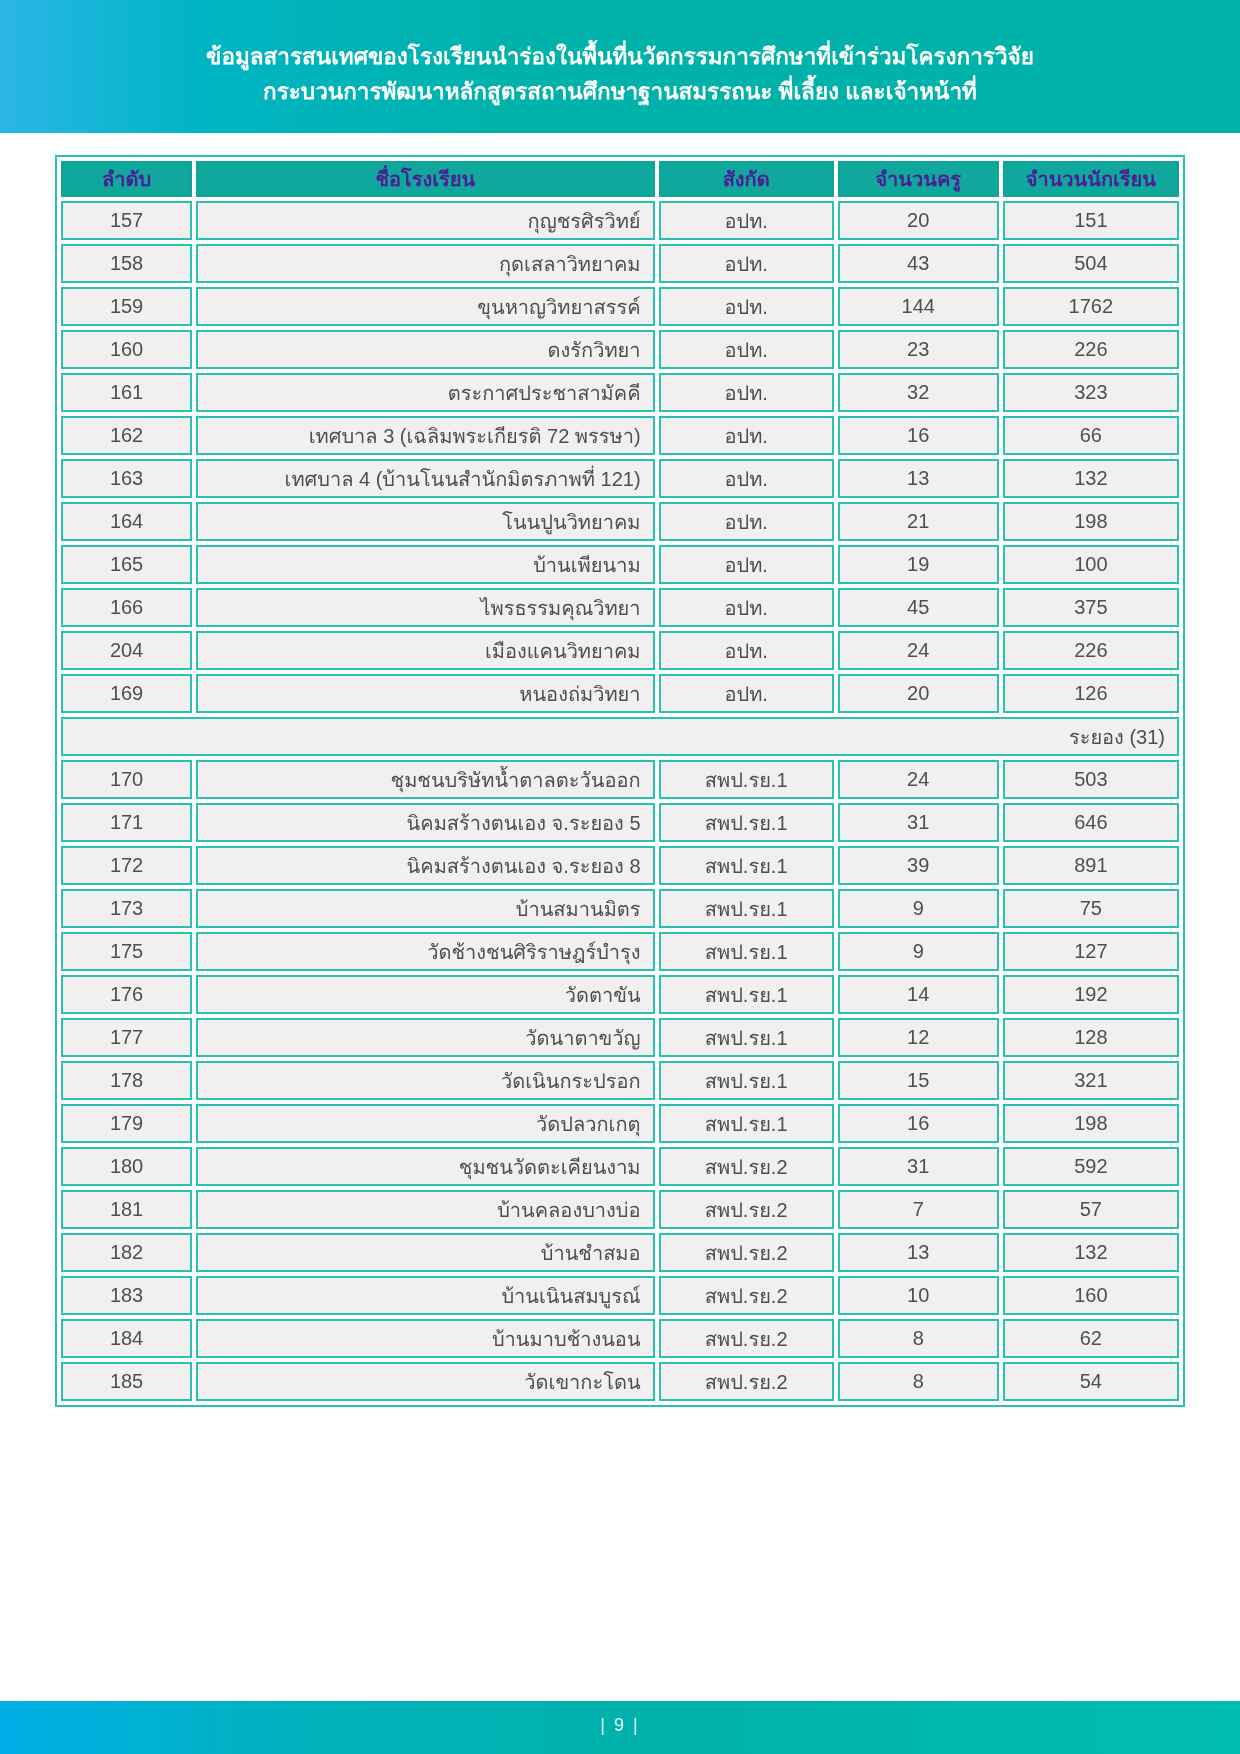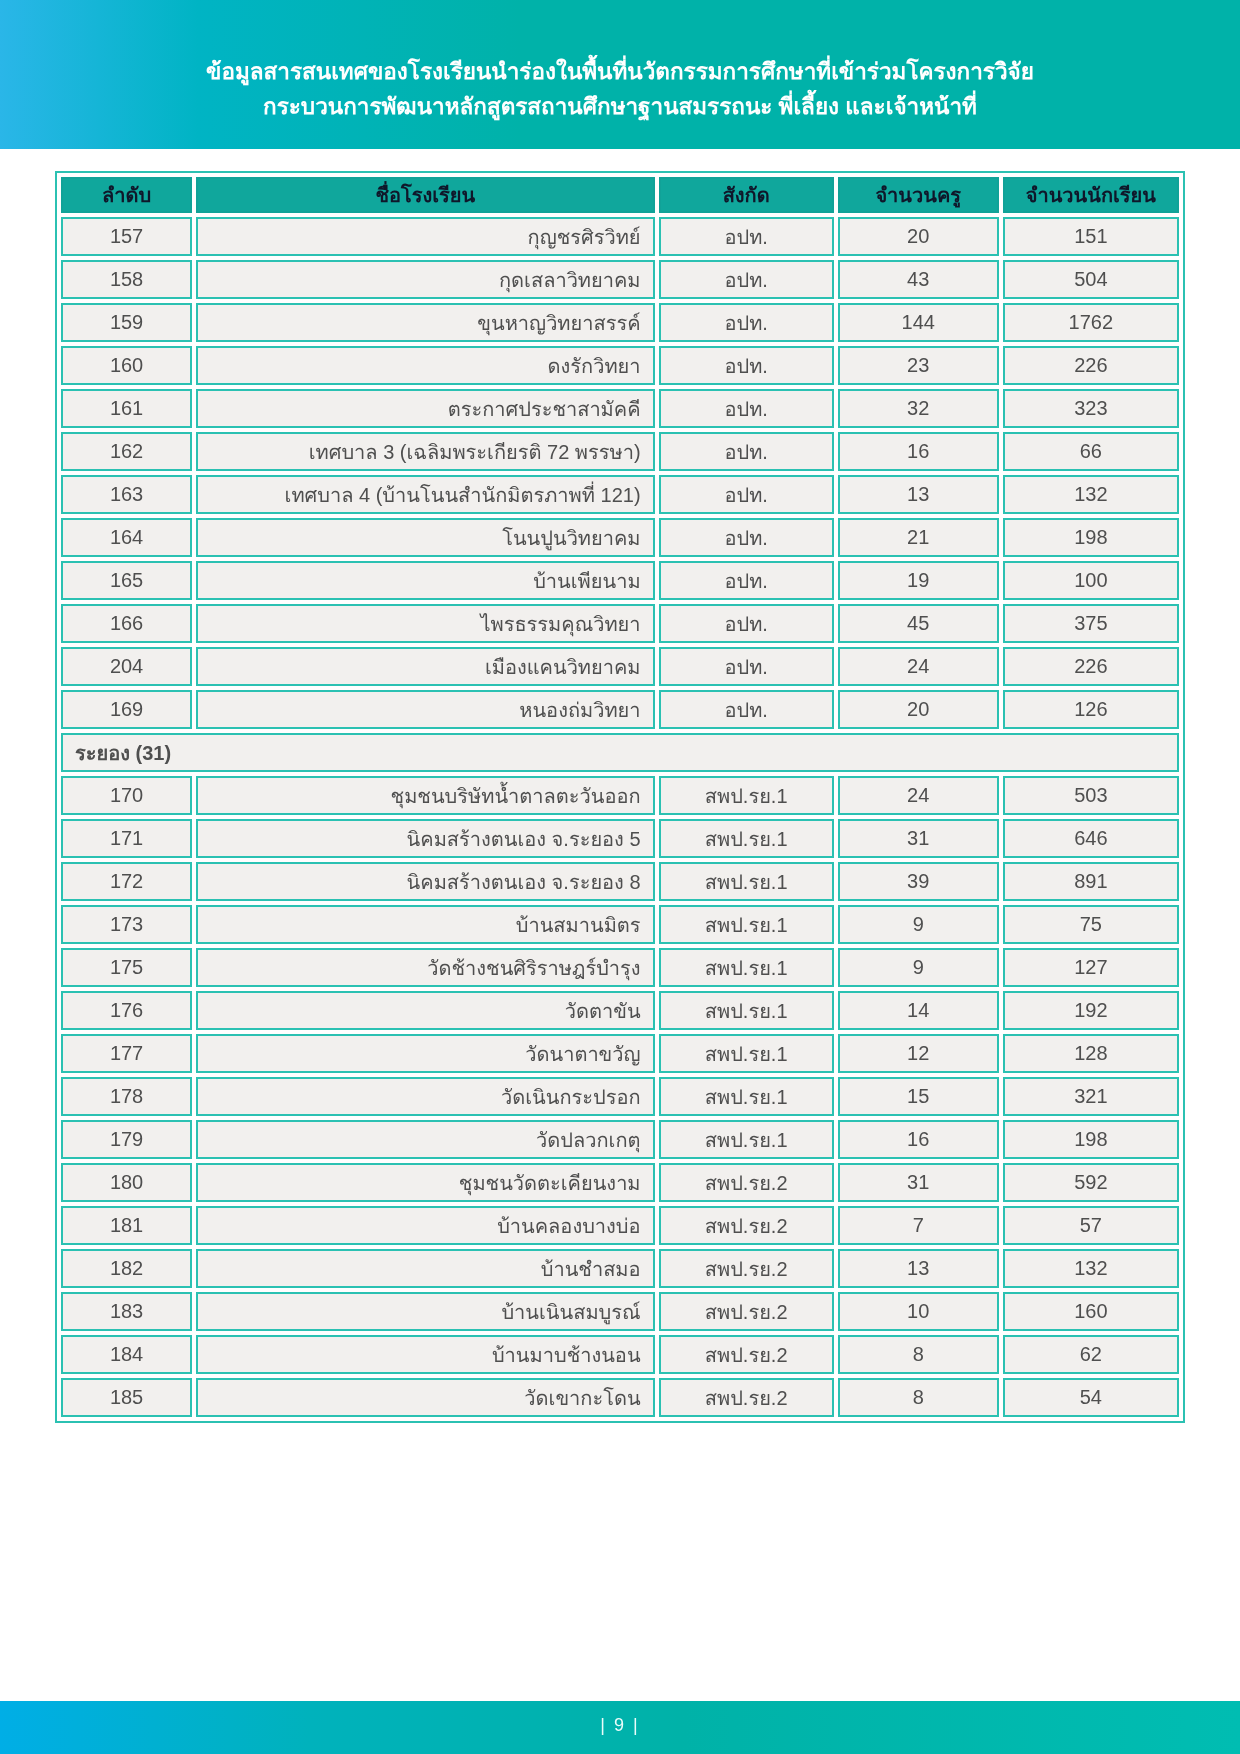--- a/index.html
+++ b/index.html
@@ -8,63 +8,63 @@
     width: 1240px;
     height: 1754px;
     position: relative;
     background: #ffffff;
     font-family: "Liberation Sans", "DejaVu Sans", sans-serif;
   }
 
   
   .banner {
     width: 1240px;
-    height: 149px;
+    height: 133px;
     background: linear-gradient(90deg, #2ab6e8 0%, #00b4c4 16%, #00b2a9 42%, #00b2a9 100%);
     color: #ffffff;
     text-align: center;
-    padding-top: 54px;
+    padding-top: 39px;
     font-weight: bold;
     font-size: 22.5px;
     line-height: 35px;
   }
 
   
   .table-wrap { padding: 22px 0 0 55px; }
   table.schools {
     width: 1130px;
     table-layout: fixed;
     border-collapse: separate;
     border-spacing: 4px;
     background: #ffffff;
     border: 2px solid #2bc1b2;
   }
   table.schools th {
     background: #10a79c;
     border: 2px solid #11a298;
-    color: #0f172a;
+    color: #4c1d95;
     font-size: 20px;
     font-weight: bold;
     height: 34px;
     padding: 0 4px;
     text-align: center;
   }
   table.schools td {
     background: #f2f0ee;
     border: 2px solid #2bc1b2;
     color: #4f4f4f;
     font-size: 20px;
     height: 39px;
     padding: 0 12px;
     text-align: center;
     overflow: hidden;
     white-space: nowrap;
   }
   table.schools td.name { text-align: right; }
-  table.schools td.section-cell { text-align: left; font-weight: bold; }
+  table.schools td.section-cell { text-align: right; }
 
   
   .footer-bar {
     position: absolute;
     left: 0;
     bottom: 0;
     width: 1240px;
     height: 53px;
     background: linear-gradient(90deg, #00aee6 0%, #00b2bc 25%, #00b2a8 55%, #00bdb2 100%);
     color: #eafcfa;

